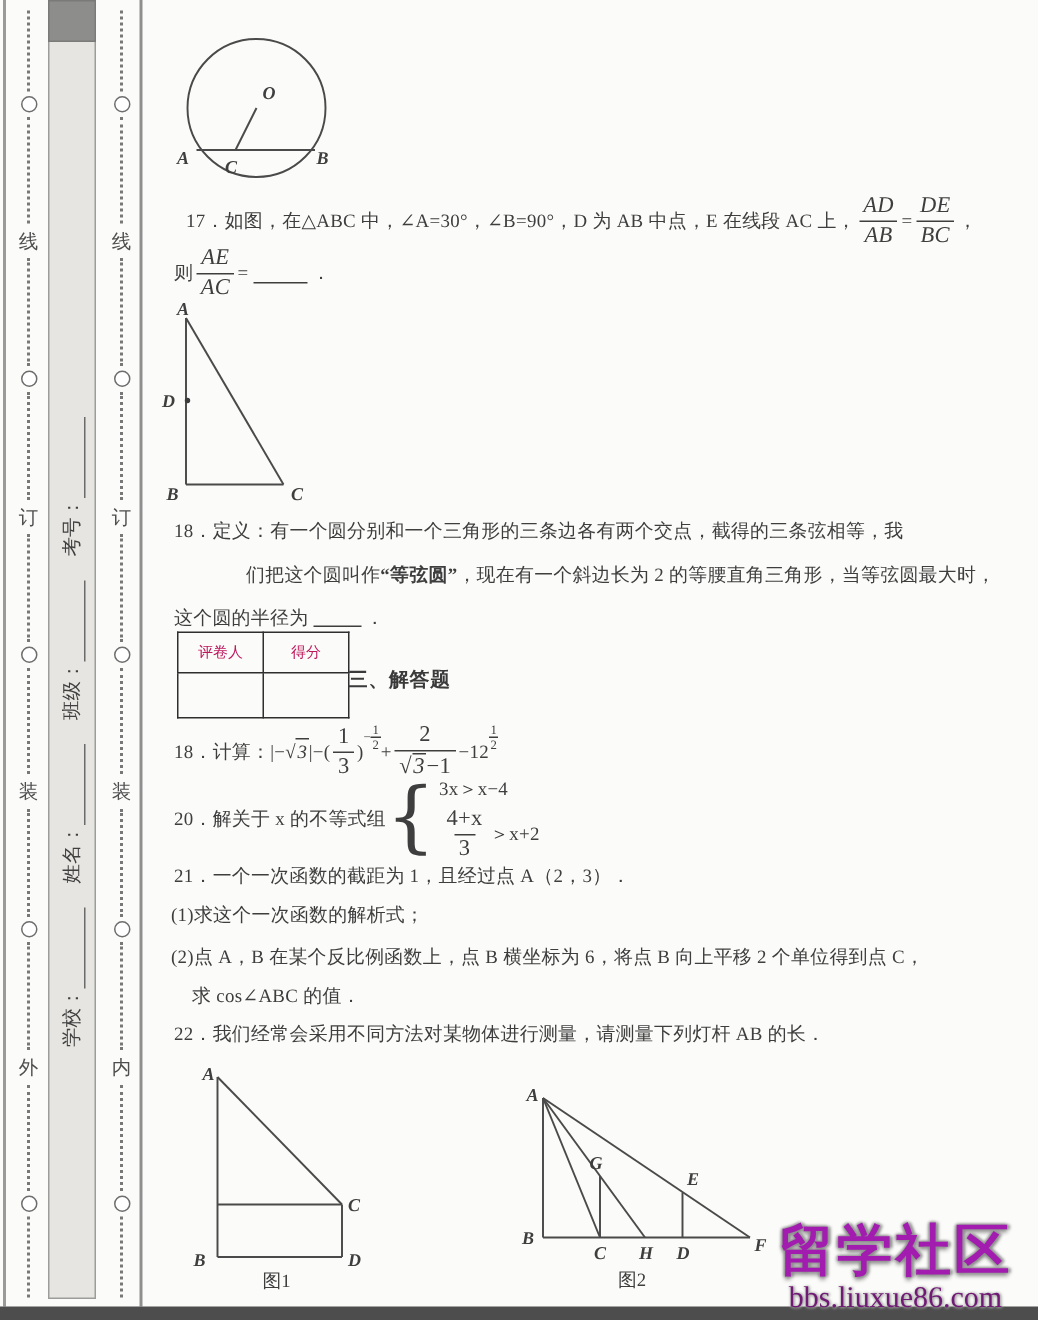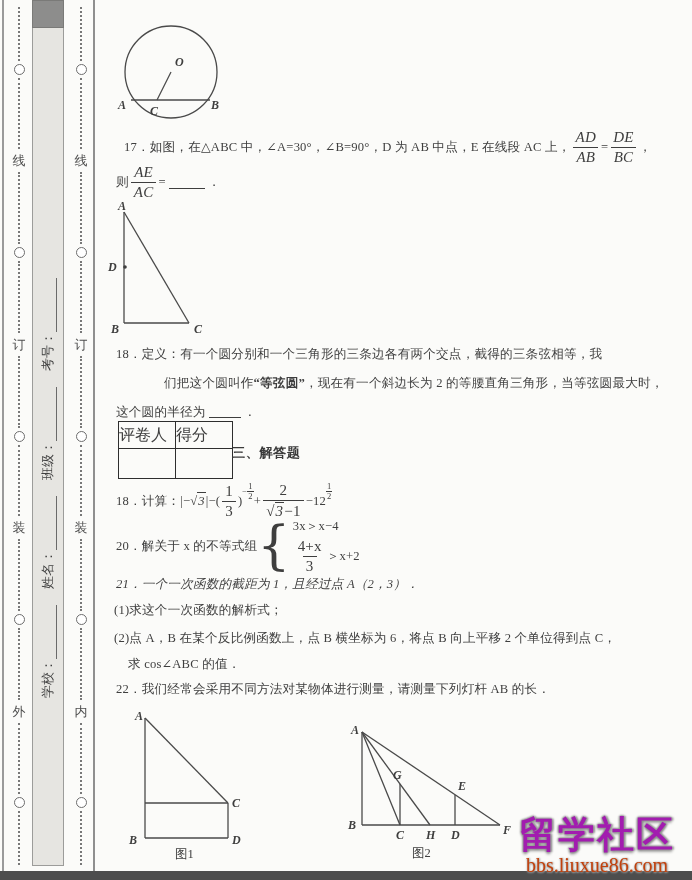--- a/index.html
+++ b/index.html
@@ -52,22 +52,22 @@
          transform:translateY(-10px); }
   .mfrac { display:inline-flex; flex-direction:column; align-items:center; line-height:1.05; }
   .mfrac .n { border-bottom:1px solid #3e3e3e; padding:0 1px; }
   .brace { font-size:52px; font-weight:200; line-height:0.85; color:#3e3e3e;
            font-family:"DejaVu Serif",serif; transform:translateY(-2px); }
   .syscol { display:inline-flex; flex-direction:column; gap:3px; margin-left:2px; }
   .sysrow { display:inline-flex; align-items:center; }
 
   
   .score-table { position:absolute; left:118px; top:421px; border-collapse:collapse; }
-  .score-table td { border:1.8px solid #2e2e2e; font-size:16px; color:#404040;
-                    text-align:left; }
+  .score-table td { border:1.8px solid #2e2e2e; font-size:10px; color:#be185d;
+                    text-align:center; }
   .score-table .hrow td { width:57px; height:27px; }
   .score-table .brow td { height:30px; }
   .sec-title { position:absolute; left:232px; top:444px; font-size:13.2px;
                font-weight:bold; color:#3a3a3a; letter-spacing:0.5px; }
 
   
   .fig { position:absolute; }
   .st { stroke:#4a4a4a; stroke-width:1.3; fill:none; }
   .flabel { font-size:12px; font-style:italic; font-weight:bold; fill:#3e3e3e;
             font-family:"Liberation Serif","DejaVu Serif",serif; }
@@ -75,21 +75,21 @@
           font-family:"Liberation Serif","DejaVu Serif",serif; }
 
   
   .bottom-band { position:absolute; left:0; right:0; bottom:0; height:9px;
                  background:#4d4d4d; }
   .watermark { position:absolute; right:2px; bottom:4px; width:186px;
                text-align:center; z-index:5; line-height:1.05; }
   .wm-title { font-size:37px; font-weight:bold; color:#a21caf; letter-spacing:2px;
               text-shadow:0 2px 3px #8a8a8a, 2px 0 2px #9a9a9a, -1px 0 2px #9a9a9a,
                           0 -1px 2px #aaaaaa; }
-  .wm-url { font-size:20px; color:#c2410c;
+  .wm-url { font-size:20px; color:#701a75;
             text-shadow:0 1px 2px #999, 1px 0 2px #aaa; }
 </style>
 </head>
 <body>
 
 <div class="page">
 
   <div class="edge-line"></div>
 
   <div class="bind-line outer">
@@ -278,21 +278,21 @@
       <span class="sysrow">
         <span class="frac">
           <span class="num">4+x</span>
           <span class="den">3</span>
         </span>
         <span>＞x+2</span>
       </span>
     </span>
   </div>
 
-  <div class="line" style="left:116px; top:576px;font-style:italic;">
+  <div class="line" style="left:116px; top:576px;">
     <span>21．一个一次函数的截距为 1，且经过点 A（2，3）．</span>
   </div>
   <div class="line" style="left:114px; top:602px;justify-content:center;">
     <span>(1)求这个一次函数的解析式；</span>
   </div>
   <div class="line" style="left:114px; top:630px;justify-content:center;">
     <span>(2)点 A，B 在某个反比例函数上，点 B 横坐标为 6，将点 B 向上平移 2 个单位得到点 C，</span>
   </div>
   <div class="line" style="left:128px; top:656px;">
     <span>求 cos∠ABC 的值．</span>

